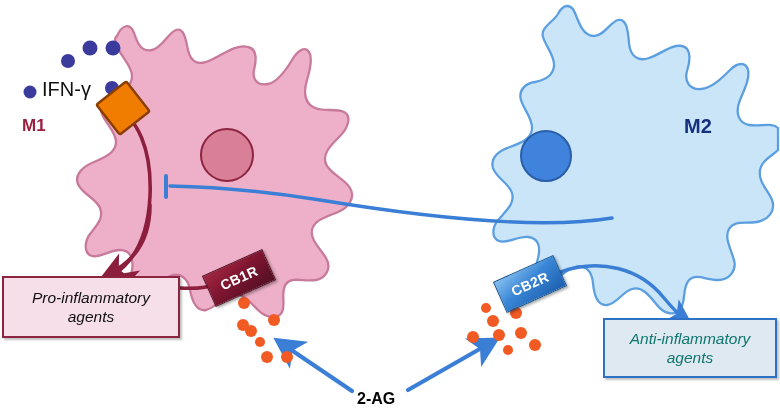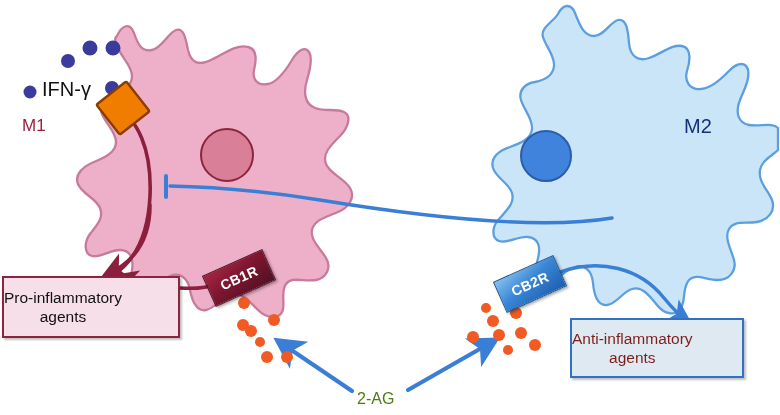--- a/index.html
+++ b/index.html
@@ -1,33 +1,33 @@
 <!DOCTYPE html>
 <html><head>
 <meta charset="utf-8">
 <style>
   html,body{margin:0;padding:0;background:#fff;}
   body{font-family:"Liberation Sans", sans-serif;}
   #stage{position:relative;width:780px;height:415px;background:#ffffff;overflow:hidden;}
   svg.layer{position:absolute;left:0;top:0;width:780px;height:415px;}
 
   .txtbox{position:absolute;box-sizing:border-box;display:flex;align-items:center;
-          justify-content:flex-start;text-align:center;line-height:1.25;}
+          justify-content:center;text-align:center;line-height:1.25;font-style:italic;}
   #pro-box{left:2px;top:276px;width:178px;height:62px;background:#f7dfe9;
            border:2px solid #8c2440;color:#111;font-size:15.5px;
            box-shadow:2px 2px 2px rgba(0,0,0,.25);}
-  #anti-box{left:570px;top:318px;width:174px;height:60px;background:#dfe9f2;
-            border:2px solid #2f72c4;color:#7f1d1d;font-size:15.5px;
+  #anti-box{left:603px;top:318px;width:174px;height:60px;background:#dfe9f2;
+            border:2px solid #2f72c4;color:#0f766e;font-size:15.5px;
             box-shadow:2px 2px 2px rgba(0,0,0,.25);}
 
-  .lbl{position:absolute;font-weight:normal;white-space:nowrap;}
+  .lbl{position:absolute;font-weight:bold;white-space:nowrap;}
   #m1-label{left:22px;top:116px;font-size:17px;color:#9b2040;}
   #m2-label{left:684px;top:115px;font-size:20px;color:#15307d;}
   #ifn-label{left:42px;top:78px;font-size:20px;color:#111;font-weight:normal;}
-  #ag-label{left:357px;top:390px;font-size:16px;color:#4d7c0f;}
+  #ag-label{left:357px;top:390px;font-size:16px;color:#000000;}
 
   .rcpt{position:absolute;display:flex;align-items:center;justify-content:center;
         color:#fff;font-weight:bold;font-size:14px;letter-spacing:.3px;
         box-sizing:border-box;}
   #cb1r{left:206px;top:261px;width:66px;height:34px;
         background:linear-gradient(160deg,#a32742 0%,#7e1530 45%,#521024 100%);
         border:1.5px solid #4a0f20;transform:rotate(-24deg);
         box-shadow:1px 2px 3px rgba(0,0,0,.35);}
   #cb2r{left:497px;top:267px;width:66px;height:34px;
         background:linear-gradient(160deg,#86c0ef 0%,#3a86d6 45%,#1c5fae 100%);

